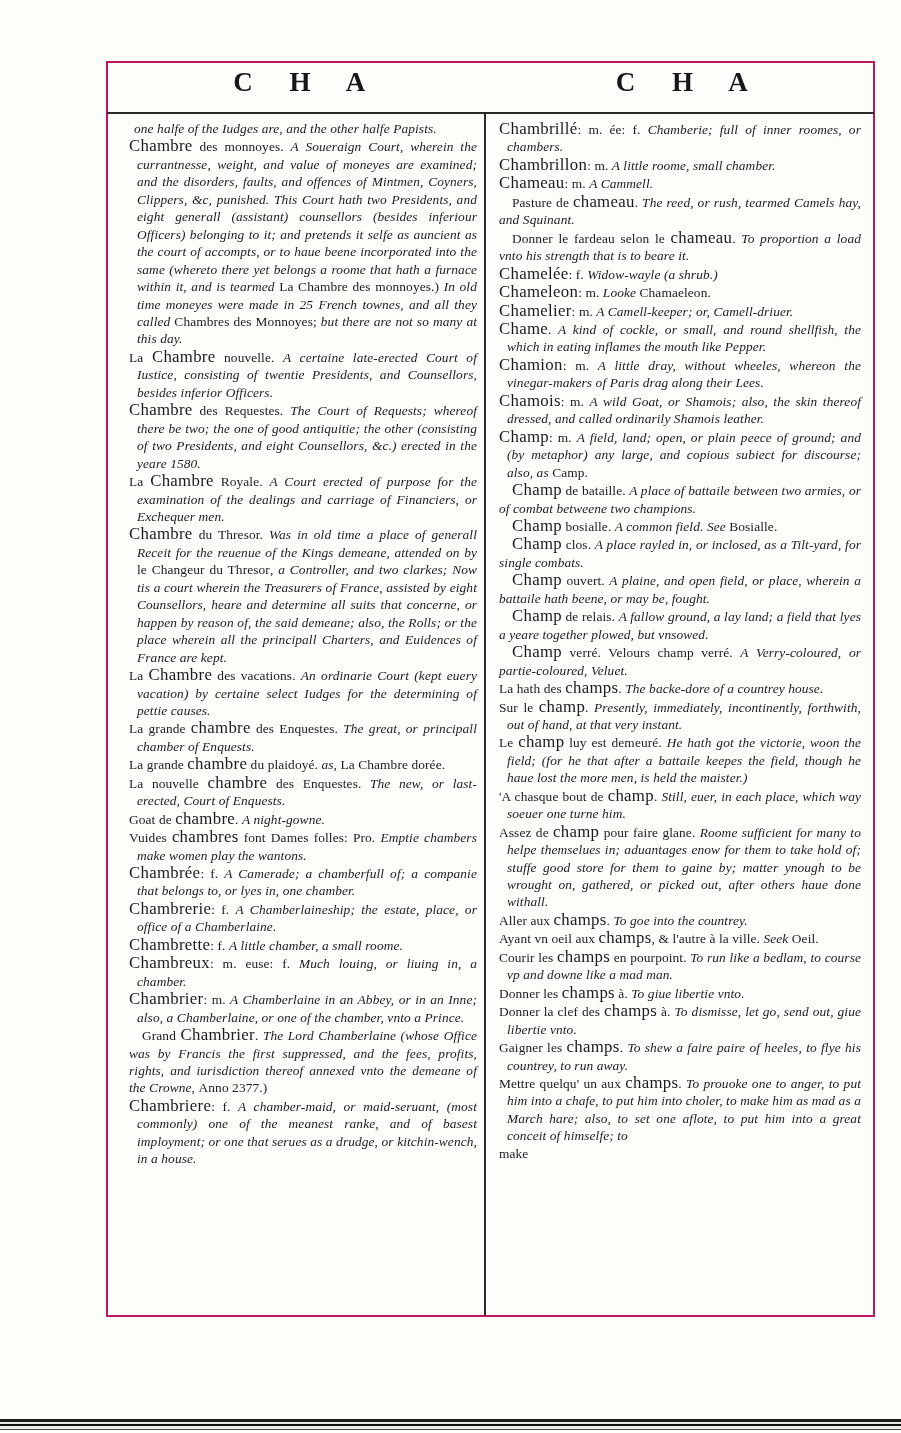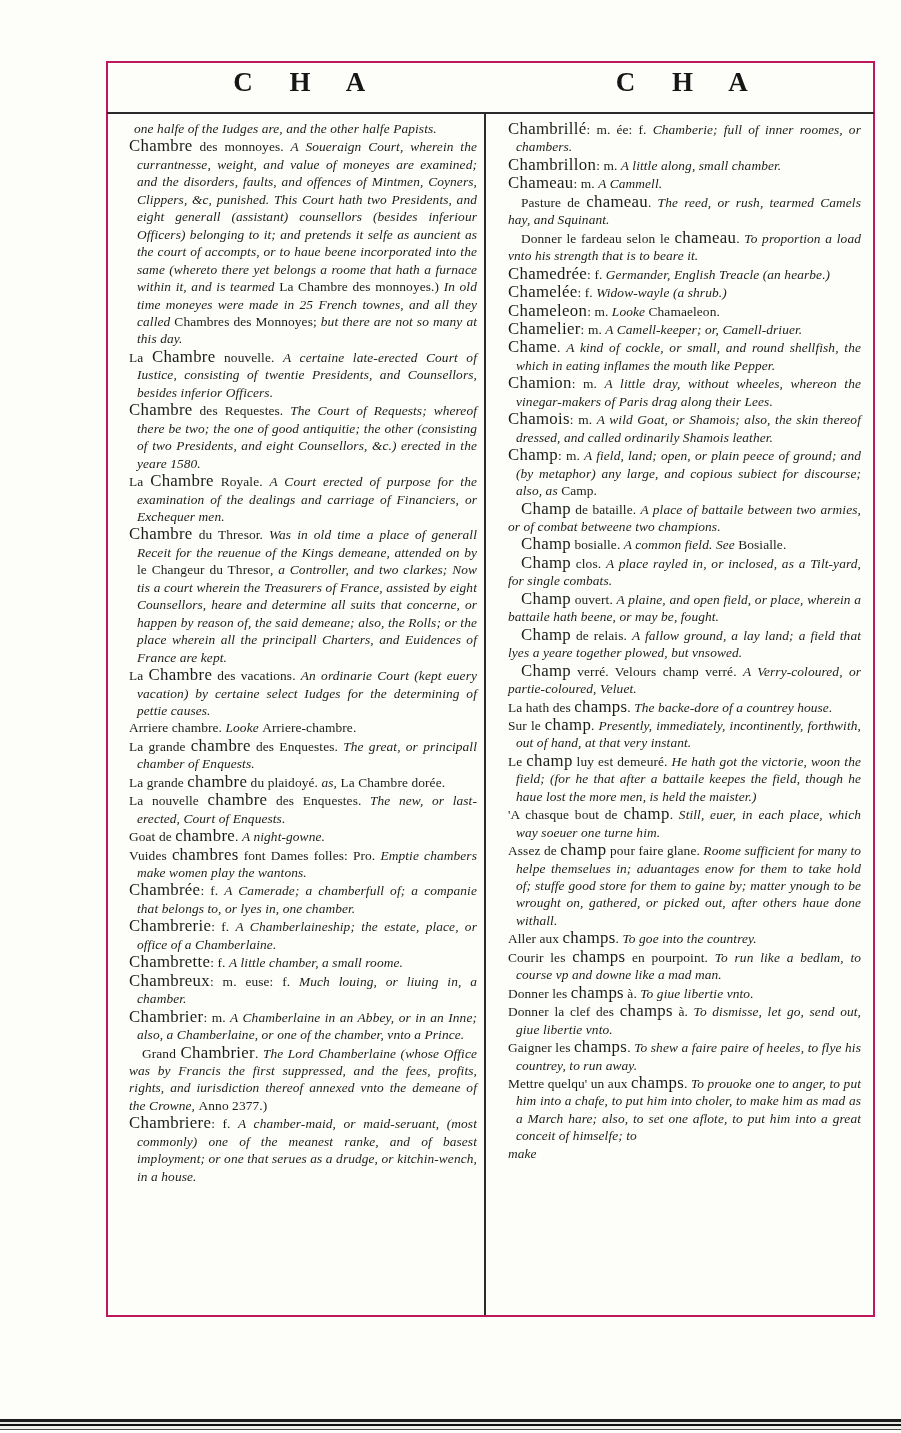--- a/index.html
+++ b/index.html
@@ -23,32 +23,32 @@
     flex: 1; text-align: center;
     font-size: 27px; font-weight: bold;
     letter-spacing: 15px; text-indent: 15px;
     color: #161616;
   }
   .headrule { position: absolute; top: 49px; left: -1px; right: -1px; border-top: 2px solid #2b2b2b; }
   .cols { position: absolute; top: 51px; bottom: 0; left: 0; right: 0; display: flex; }
   .col { box-sizing: border-box; overflow: hidden; }
   .col-left  { width: 376px; padding: 6px 7px 0 21px; }
   .divider { width: 2px; background: #2b2b2b; }
-  .col-right { flex: 1; padding: 6px 12px 0 22px; }
+  .col-right { flex: 1; padding: 6px 12px 0 13px; }
   p.para {
     margin: 0;
     font-size: 13.4px;
     line-height: 17.45px;
     text-align: justify;
     letter-spacing: 0.1px;
   }
   .entry { text-indent: -8px; padding-left: 8px; }
   .sub   { text-indent: 13px; }
   .cont  { text-indent: 5px; }
-  .catchword { text-align: right; font-style: italic; padding-right: 4px; }
+  .catchword { text-align: right; padding-right: 4px; }
   .run-r { font-style: normal; }
   .run-i { font-style: italic; margin-top: 14px; }
   .run-h { font-style: normal; font-size: 16.8px; letter-spacing: 0.3px; }
   .book-edge {
     position: absolute; left: 0; right: 0; bottom: 0; height: 16px;
     background: linear-gradient(to bottom,
       #fdfdfa 0px, #fdfdfa 2px,
       #1c1c1c 2px, #1c1c1c 5px,
       #e9e9e4 5px, #e9e9e4 7px,
       #121212 7px, #121212 9px,
@@ -69,61 +69,60 @@
     <div class="headrule"></div>
     <div class="cols">
       <div class="col col-left" id="col-left">
           <p class="para cont"><span class="run-i">one halfe of the Iudges are, and the other halfe Papists.</span></p>
           <p class="para entry"><span class="run-h">Chambre</span><span class="run-r"> des monnoyes. </span><span class="run-i">A Soueraign Court, wherein the currantnesse, weight, and value of moneyes are examined; and the disorders, faults, and offences of Mintmen, Coyners, Clippers, &amp;c, punished. This Court hath two Presidents, and eight generall (assistant) counsellors (besides inferiour Officers) belonging to it; and pretends it selfe as auncient as the court of accompts, or to haue beene incorporated into the same (whereto there yet belongs a roome that hath a furnace within it, and is tearmed </span><span class="run-r">La Chambre des monnoyes.) </span><span class="run-i">In old time moneyes were made in 25 French townes, and all they called </span><span class="run-r">Chambres des Monnoyes; </span><span class="run-i">but there are not so many at this day.</span></p>
           <p class="para entry"><span class="run-r">La </span><span class="run-h">Chambre</span><span class="run-r"> nouvelle. </span><span class="run-i">A certaine late-erected Court of Iustice, consisting of twentie Presidents, and Counsellors, besides inferior Officers.</span></p>
           <p class="para entry"><span class="run-h">Chambre</span><span class="run-r"> des Requestes. </span><span class="run-i">The Court of Requests; whereof there be two; the one of good antiquitie; the other (consisting of two Presidents, and eight Counsellors, &amp;c.) erected in the yeare 1580.</span></p>
           <p class="para entry"><span class="run-r">La </span><span class="run-h">Chambre</span><span class="run-r"> Royale. </span><span class="run-i">A Court erected of purpose for the examination of the dealings and carriage of Financiers, or Exchequer men.</span></p>
           <p class="para entry"><span class="run-h">Chambre</span><span class="run-r"> du Thresor. </span><span class="run-i">Was in old time a place of generall Receit for the reuenue of the Kings demeane, attended on by </span><span class="run-r">le Changeur du Thresor</span><span class="run-i">, a Controller, and two clarkes; Now tis a court wherein the Treasurers of France, assisted by eight Counsellors, heare and determine all suits that concerne, or happen by reason of, the said demeane; also, the Rolls; or the place wherein all the principall Charters, and Euidences of France are kept.</span></p>
           <p class="para entry"><span class="run-r">La </span><span class="run-h">Chambre</span><span class="run-r"> des vacations. </span><span class="run-i">An ordinarie Court (kept euery vacation) by certaine select Iudges for the determining of pettie causes.</span></p>
-          <p class="para entry"><span class="run-r">Arriere chambre. </span><span class="run-i">Looke </span><span class="run-r">Arriere-chambre.</span></p>
           <p class="para entry"><span class="run-r">La grande </span><span class="run-h">chambre</span><span class="run-r"> des Enquestes. </span><span class="run-i">The great, or principall chamber of Enquests.</span></p>
           <p class="para entry"><span class="run-r">La grande </span><span class="run-h">chambre</span><span class="run-r"> du plaidoyé. </span><span class="run-i">as, </span><span class="run-r">La Chambre dorée.</span></p>
           <p class="para entry"><span class="run-r">La nouvelle </span><span class="run-h">chambre</span><span class="run-r"> des Enquestes. </span><span class="run-i">The new, or last-erected, Court of Enquests.</span></p>
           <p class="para entry"><span class="run-r">Goat de </span><span class="run-h">chambre</span><span class="run-r">. </span><span class="run-i">A night-gowne.</span></p>
           <p class="para entry"><span class="run-r">Vuides </span><span class="run-h">chambres</span><span class="run-r"> font Dames folles: Pro. </span><span class="run-i">Emptie chambers make women play the wantons.</span></p>
           <p class="para entry"><span class="run-h">Chambrée</span><span class="run-r">: f. </span><span class="run-i">A Camerade; a chamberfull of; a companie that belongs to, or lyes in, one chamber.</span></p>
           <p class="para entry"><span class="run-h">Chambrerie</span><span class="run-r">: f. </span><span class="run-i">A Chamberlaineship; the estate, place, or office of a Chamberlaine.</span></p>
           <p class="para entry"><span class="run-h">Chambrette</span><span class="run-r">: f. </span><span class="run-i">A little chamber, a small roome.</span></p>
           <p class="para entry"><span class="run-h">Chambreux</span><span class="run-r">: m. euse: f. </span><span class="run-i">Much louing, or liuing in, a chamber.</span></p>
           <p class="para entry"><span class="run-h">Chambrier</span><span class="run-r">: m. </span><span class="run-i">A Chamberlaine in an Abbey, or in an Inne; also, a Chamberlaine, or one of the chamber, vnto a Prince.</span></p>
           <p class="para sub"><span class="run-r">Grand </span><span class="run-h">Chambrier</span><span class="run-r">. </span><span class="run-i">The Lord Chamberlaine (whose Office was by Francis the first suppressed, and the fees, profits, rights, and iurisdiction thereof annexed vnto the demeane of the Crowne, </span><span class="run-r">Anno 2377.)</span></p>
           <p class="para entry"><span class="run-h">Chambriere</span><span class="run-r">: f. </span><span class="run-i">A chamber-maid, or maid-seruant, (most commonly) one of the meanest ranke, and of basest imployment; or one that serues as a drudge, or kitchin-wench, in a house.</span></p>
         </div>
       <div class="divider"></div>
       <div class="col col-right" id="col-right">
           <p class="para entry"><span class="run-h">Chambrillé</span><span class="run-r">: m. ée: f. </span><span class="run-i">Chamberie; full of inner roomes, or chambers.</span></p>
-          <p class="para entry"><span class="run-h">Chambrillon</span><span class="run-r">: m. </span><span class="run-i">A little along, small chamber.</span></p>
+          <p class="para entry"><span class="run-h">Chambrillon</span><span class="run-r">: m. </span><span class="run-i">A little roome, small chamber.</span></p>
           <p class="para entry"><span class="run-h">Chameau</span><span class="run-r">: m. </span><span class="run-i">A Cammell.</span></p>
           <p class="para sub"><span class="run-r">Pasture de </span><span class="run-h">chameau</span><span class="run-r">. </span><span class="run-i">The reed, or rush, tearmed Camels hay, and Squinant.</span></p>
           <p class="para sub"><span class="run-r">Donner le fardeau selon le </span><span class="run-h">chameau</span><span class="run-r">. </span><span class="run-i">To proportion a load vnto his strength that is to beare it.</span></p>
-          <p class="para entry"><span class="run-h">Chamedrée</span><span class="run-r">: f. </span><span class="run-i">Germander, English Treacle (an hearbe.)</span></p>
           <p class="para entry"><span class="run-h">Chamelée</span><span class="run-r">: f. </span><span class="run-i">Widow-wayle (a shrub.)</span></p>
           <p class="para entry"><span class="run-h">Chameleon</span><span class="run-r">: m. </span><span class="run-i">Looke </span><span class="run-r">Chamaeleon.</span></p>
           <p class="para entry"><span class="run-h">Chamelier</span><span class="run-r">: m. </span><span class="run-i">A Camell-keeper; or, Camell-driuer.</span></p>
           <p class="para entry"><span class="run-h">Chame</span><span class="run-r">. </span><span class="run-i">A kind of cockle, or small, and round shellfish, the which in eating inflames the mouth like Pepper.</span></p>
           <p class="para entry"><span class="run-h">Chamion</span><span class="run-r">: m. </span><span class="run-i">A little dray, without wheeles, whereon the vinegar-makers of Paris drag along their Lees.</span></p>
           <p class="para entry"><span class="run-h">Chamois</span><span class="run-r">: m. </span><span class="run-i">A wild Goat, or Shamois; also, the skin thereof dressed, and called ordinarily Shamois leather.</span></p>
           <p class="para entry"><span class="run-h">Champ</span><span class="run-r">: m. </span><span class="run-i">A field, land; open, or plain peece of ground; and (by metaphor) any large, and copious subiect for discourse; also, as </span><span class="run-r">Camp.</span></p>
           <p class="para sub"><span class="run-h">Champ</span><span class="run-r"> de bataille. </span><span class="run-i">A place of battaile between two armies, or of combat betweene two champions.</span></p>
           <p class="para sub"><span class="run-h">Champ</span><span class="run-r"> bosialle. </span><span class="run-i">A common field. See </span><span class="run-r">Bosialle.</span></p>
           <p class="para sub"><span class="run-h">Champ</span><span class="run-r"> clos. </span><span class="run-i">A place rayled in, or inclosed, as a Tilt-yard, for single combats.</span></p>
           <p class="para sub"><span class="run-h">Champ</span><span class="run-r"> ouvert. </span><span class="run-i">A plaine, and open field, or place, wherein a battaile hath beene, or may be, fought.</span></p>
           <p class="para sub"><span class="run-h">Champ</span><span class="run-r"> de relais. </span><span class="run-i">A fallow ground, a lay land; a field that lyes a yeare together plowed, but vnsowed.</span></p>
           <p class="para sub"><span class="run-h">Champ</span><span class="run-r"> verré. Velours champ verré. </span><span class="run-i">A Verry-coloured, or partie-coloured, Veluet.</span></p>
           <p class="para entry"><span class="run-r">La hath des </span><span class="run-h">champs</span><span class="run-r">. </span><span class="run-i">The backe-dore of a countrey house.</span></p>
           <p class="para entry"><span class="run-r">Sur le </span><span class="run-h">champ</span><span class="run-r">. </span><span class="run-i">Presently, immediately, incontinently, forthwith, out of hand, at that very instant.</span></p>
           <p class="para entry"><span class="run-r">Le </span><span class="run-h">champ</span><span class="run-r"> luy est demeuré. </span><span class="run-i">He hath got the victorie, woon the field; (for he that after a battaile keepes the field, though he haue lost the more men, is held the maister.)</span></p>
           <p class="para entry"><span class="run-r">'A chasque bout de </span><span class="run-h">champ</span><span class="run-r">. </span><span class="run-i">Still, euer, in each place, which way soeuer one turne him.</span></p>
           <p class="para entry"><span class="run-r">Assez de </span><span class="run-h">champ</span><span class="run-r"> pour faire glane. </span><span class="run-i">Roome sufficient for many to helpe themselues in; aduantages enow for them to take hold of; stuffe good store for them to gaine by; matter ynough to be wrought on, gathered, or picked out, after others haue done withall.</span></p>
           <p class="para entry"><span class="run-r">Aller aux </span><span class="run-h">champs</span><span class="run-r">. </span><span class="run-i">To goe into the countrey.</span></p>
+          <p class="para entry"><span class="run-r">Ayant vn oeil aux </span><span class="run-h">champs</span><span class="run-r">, &amp; l'autre à la ville. </span><span class="run-i">Seek </span><span class="run-r">Oeil.</span></p>
           <p class="para entry"><span class="run-r">Courir les </span><span class="run-h">champs</span><span class="run-r"> en pourpoint. </span><span class="run-i">To run like a bedlam, to course vp and downe like a mad man.</span></p>
           <p class="para entry"><span class="run-r">Donner les </span><span class="run-h">champs</span><span class="run-r"> à. </span><span class="run-i">To giue libertie vnto.</span></p>
           <p class="para entry"><span class="run-r">Donner la clef des </span><span class="run-h">champs</span><span class="run-r"> à. </span><span class="run-i">To dismisse, let go, send out, giue libertie vnto.</span></p>
           <p class="para entry"><span class="run-r">Gaigner les </span><span class="run-h">champs</span><span class="run-r">. </span><span class="run-i">To shew a faire paire of heeles, to flye his countrey, to run away.</span></p>
           <p class="para entry"><span class="run-r">Mettre quelqu' un aux </span><span class="run-h">champs</span><span class="run-r">. </span><span class="run-i">To prouoke one to anger, to put him into a chafe, to put him into choler, to make him as mad as a March hare; also, to set one aflote, to put him into a great conceit of himselfe; to</span></p>
           <p class="para catchword">make</p>
         </div>
     </div>
   </div>
   <div class="book-edge"></div>

